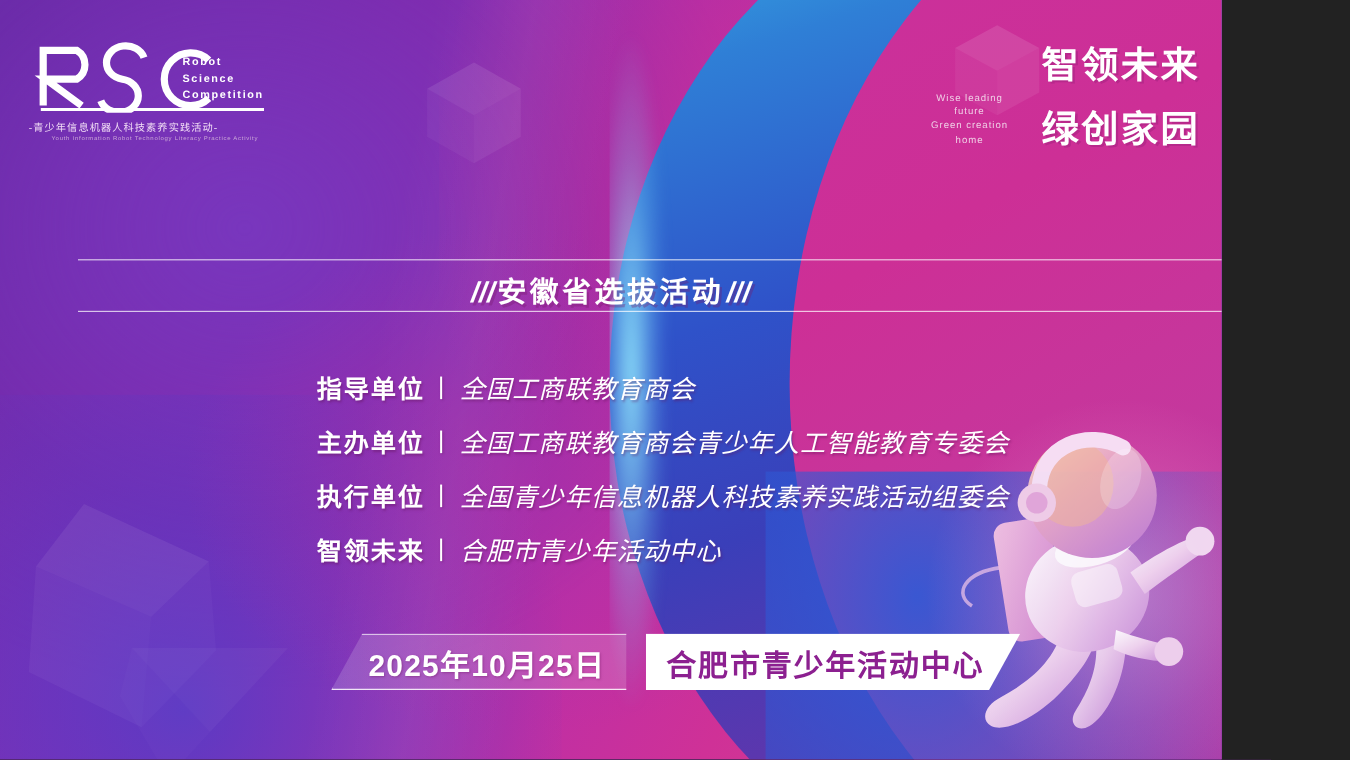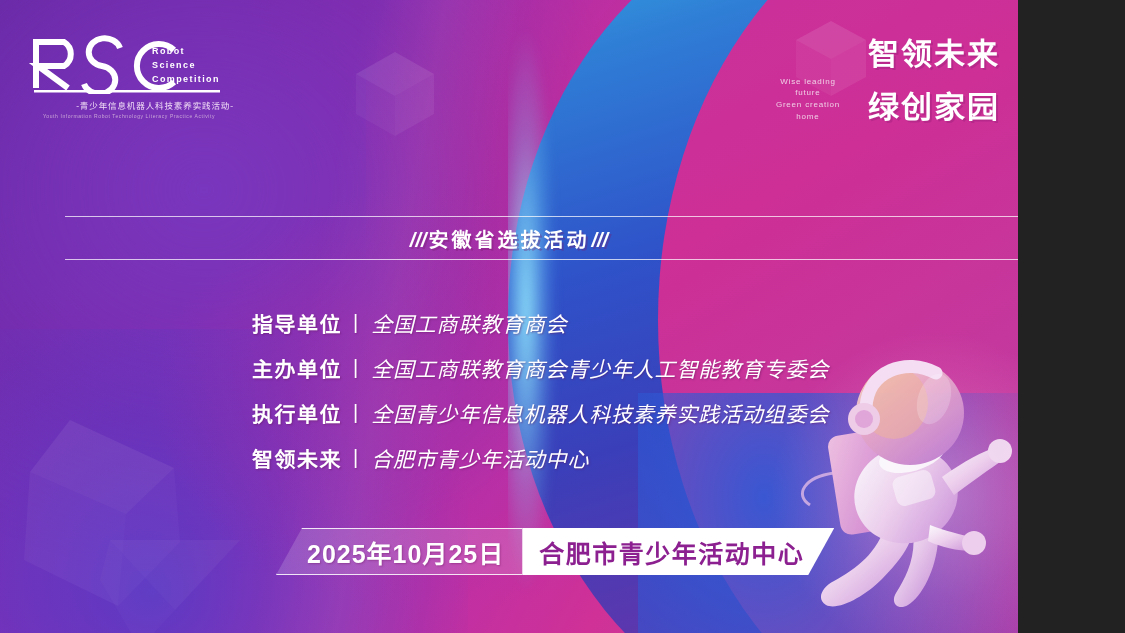--- a/index.html
+++ b/index.html
@@ -78,21 +78,21 @@
 
   
   .cube{position:absolute;}
   .cube svg{display:block;}
 
   
   .logo{position:absolute;left:24px;top:32px;width:210px;}
   .logo-mark{position:relative;height:62px;}
   .logo-mark svg{display:block;}
   .logo-cn{
-    margin-top:5px;text-align:right;color:#f3dff6;
+    margin-top:5px;text-align:left;color:#f3dff6;
     font-size:8.5px;letter-spacing:.9px;white-space:nowrap;
     font-family:Liberation Serif, serif;
   }
   .logo-en{
     margin-top:2px;text-align:center;color:#c9a4d6;
     font-size:5px;letter-spacing:.6px;white-space:nowrap;
     transform:scaleY(.92);
   }
 
   
@@ -117,45 +117,45 @@
     text-shadow:3px 3px 0 rgba(120,25,110,.45), 5px 5px 9px rgba(80,10,80,.28);
   }
   .rule{
     position:absolute;left:65px;width:996px;height:1px;
     background:rgba(255,255,255,.72);
   }
   .rule.top{top:216px;}
   .rule.bot{top:259px;}
   .subtitle{
     position:absolute;left:0;right:0;top:224px;text-align:center;
-    color:#fff;font-size:20px;font-weight:bold;letter-spacing:3px;
+    color:#fff;font-size:24px;font-weight:bold;letter-spacing:3px;
     white-space:nowrap;
     text-shadow:2px 2px 0 rgba(120,25,110,.35);
   }
   .subtitle .slash{font-style:italic;letter-spacing:0;padding:0 2px;}
 
   
-  .orgs{position:absolute;left:252px;top:300px;}
+  .orgs{position:absolute;left:264px;top:300px;}
   .org-row{display:flex;align-items:center;height:45px;white-space:nowrap;}
   .org-key{
     color:#fff;font-size:21px;font-weight:bold;letter-spacing:1.5px;
     text-shadow:1px 1px 2px rgba(100,20,90,.45);
   }
   .org-sep{
     color:#fff;font-size:20px;font-weight:300;margin:0 13px 0 11px;
     text-shadow:1px 1px 2px rgba(100,20,90,.4);
   }
   .org-val{
     color:#fff;font-size:21px;letter-spacing:.8px;
     text-shadow:1px 1px 2px rgba(100,20,90,.45);
     font-style:italic;
   }
 
   
-  .footer{position:absolute;left:276px;top:528px;height:47px;display:flex;}
+  .footer{position:absolute;left:276px;top:528px;height:47px;display:flex;gap:16px;}
   .foot-date{
     position:relative;height:47px;display:flex;align-items:center;
     padding:0 18px 0 30px;
     background:rgba(255,255,255,.16);
     border:1px solid rgba(255,255,255,.85);
     border-right:none;
     clip-path:polygon(26px 0, 100% 0, 100% 100%, 0 100%);
     color:#fff;font-size:25px;font-weight:bold;letter-spacing:1px;
     white-space:nowrap;
     text-shadow:1px 1px 2px rgba(110,20,95,.4);

